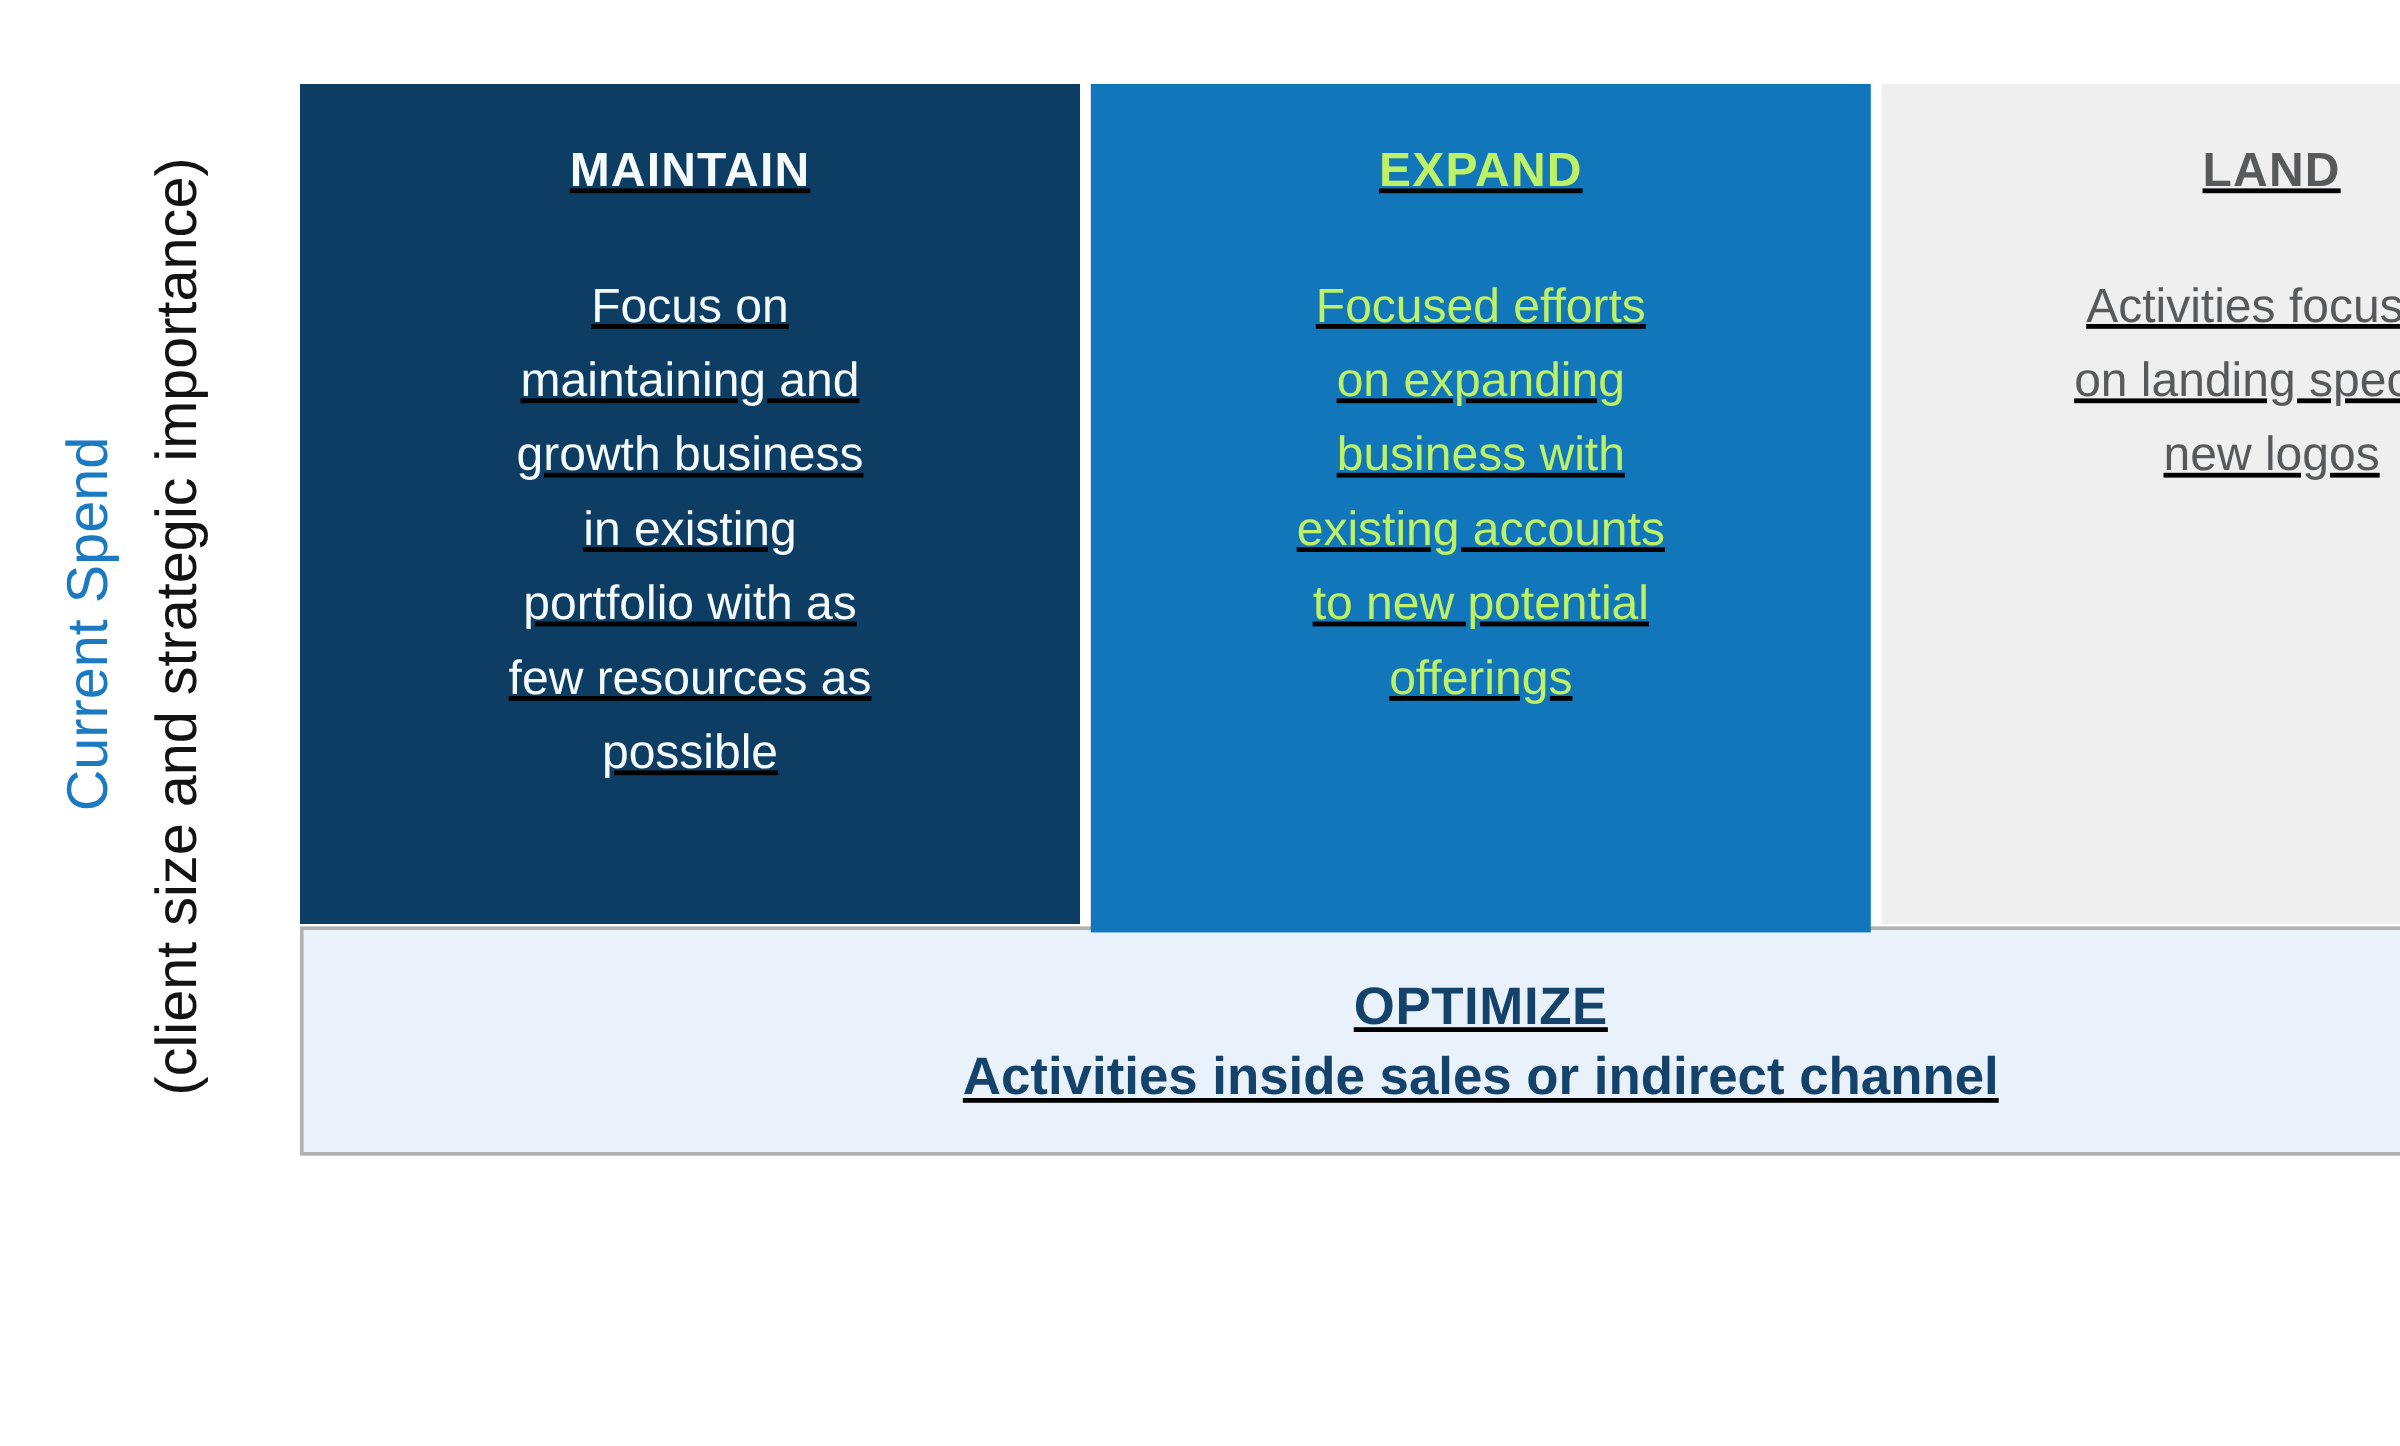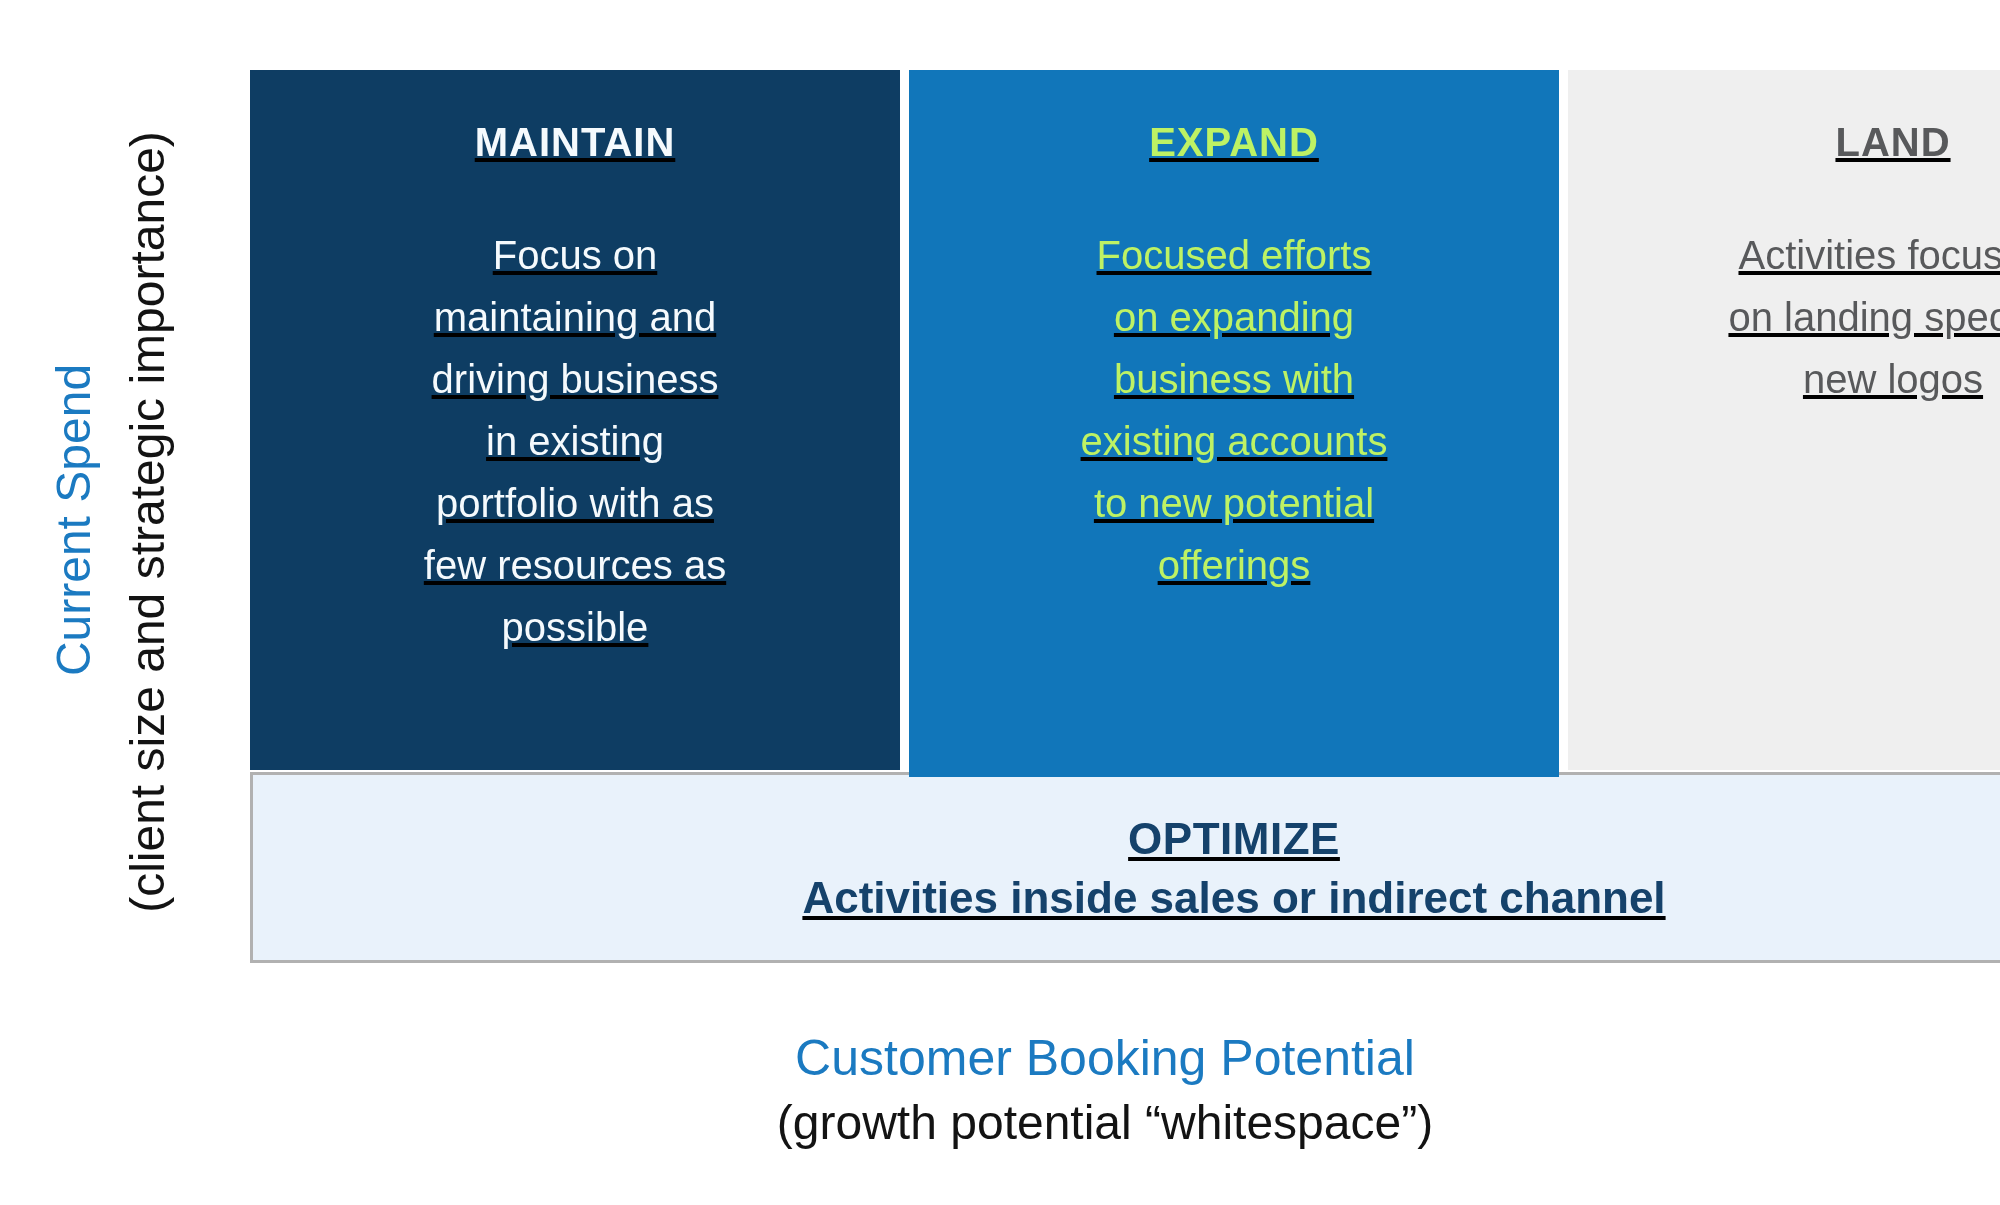--- a/index.html
+++ b/index.html
@@ -129,21 +129,21 @@
   <div class="y-axis-label y-primary">Current Spend</div>
   <div class="y-axis-label y-secondary">(client size and strategic importance)</div>
 
   <div class="matrix">
     <div class="panels">
 
       <section class="panel panel-maintain">
         <h2 class="panel-title">MAINTAIN</h2>
         <p class="panel-body">Focus on
 maintaining and
-driving business
+growth business
 in existing
 portfolio with as
 few resources as
 possible</p>
       </section>
 
       <section class="panel panel-expand">
         <h2 class="panel-title">EXPAND</h2>
         <p class="panel-body">Focused efforts
 on expanding
@@ -161,18 +161,14 @@
       </section>
 
     </div>
 
     <div class="optimize">
       <div class="optimize-title">OPTIMIZE</div>
       <div class="optimize-subtitle">Activities inside sales or indirect channel</div>
     </div>
   </div>
 
-  <div class="x-axis">
-    <div class="x-primary">Customer Booking Potential</div>
-    <div class="x-secondary">(growth potential “whitespace”)</div>
-  </div>
 
 </div>
 
 </body></html>

